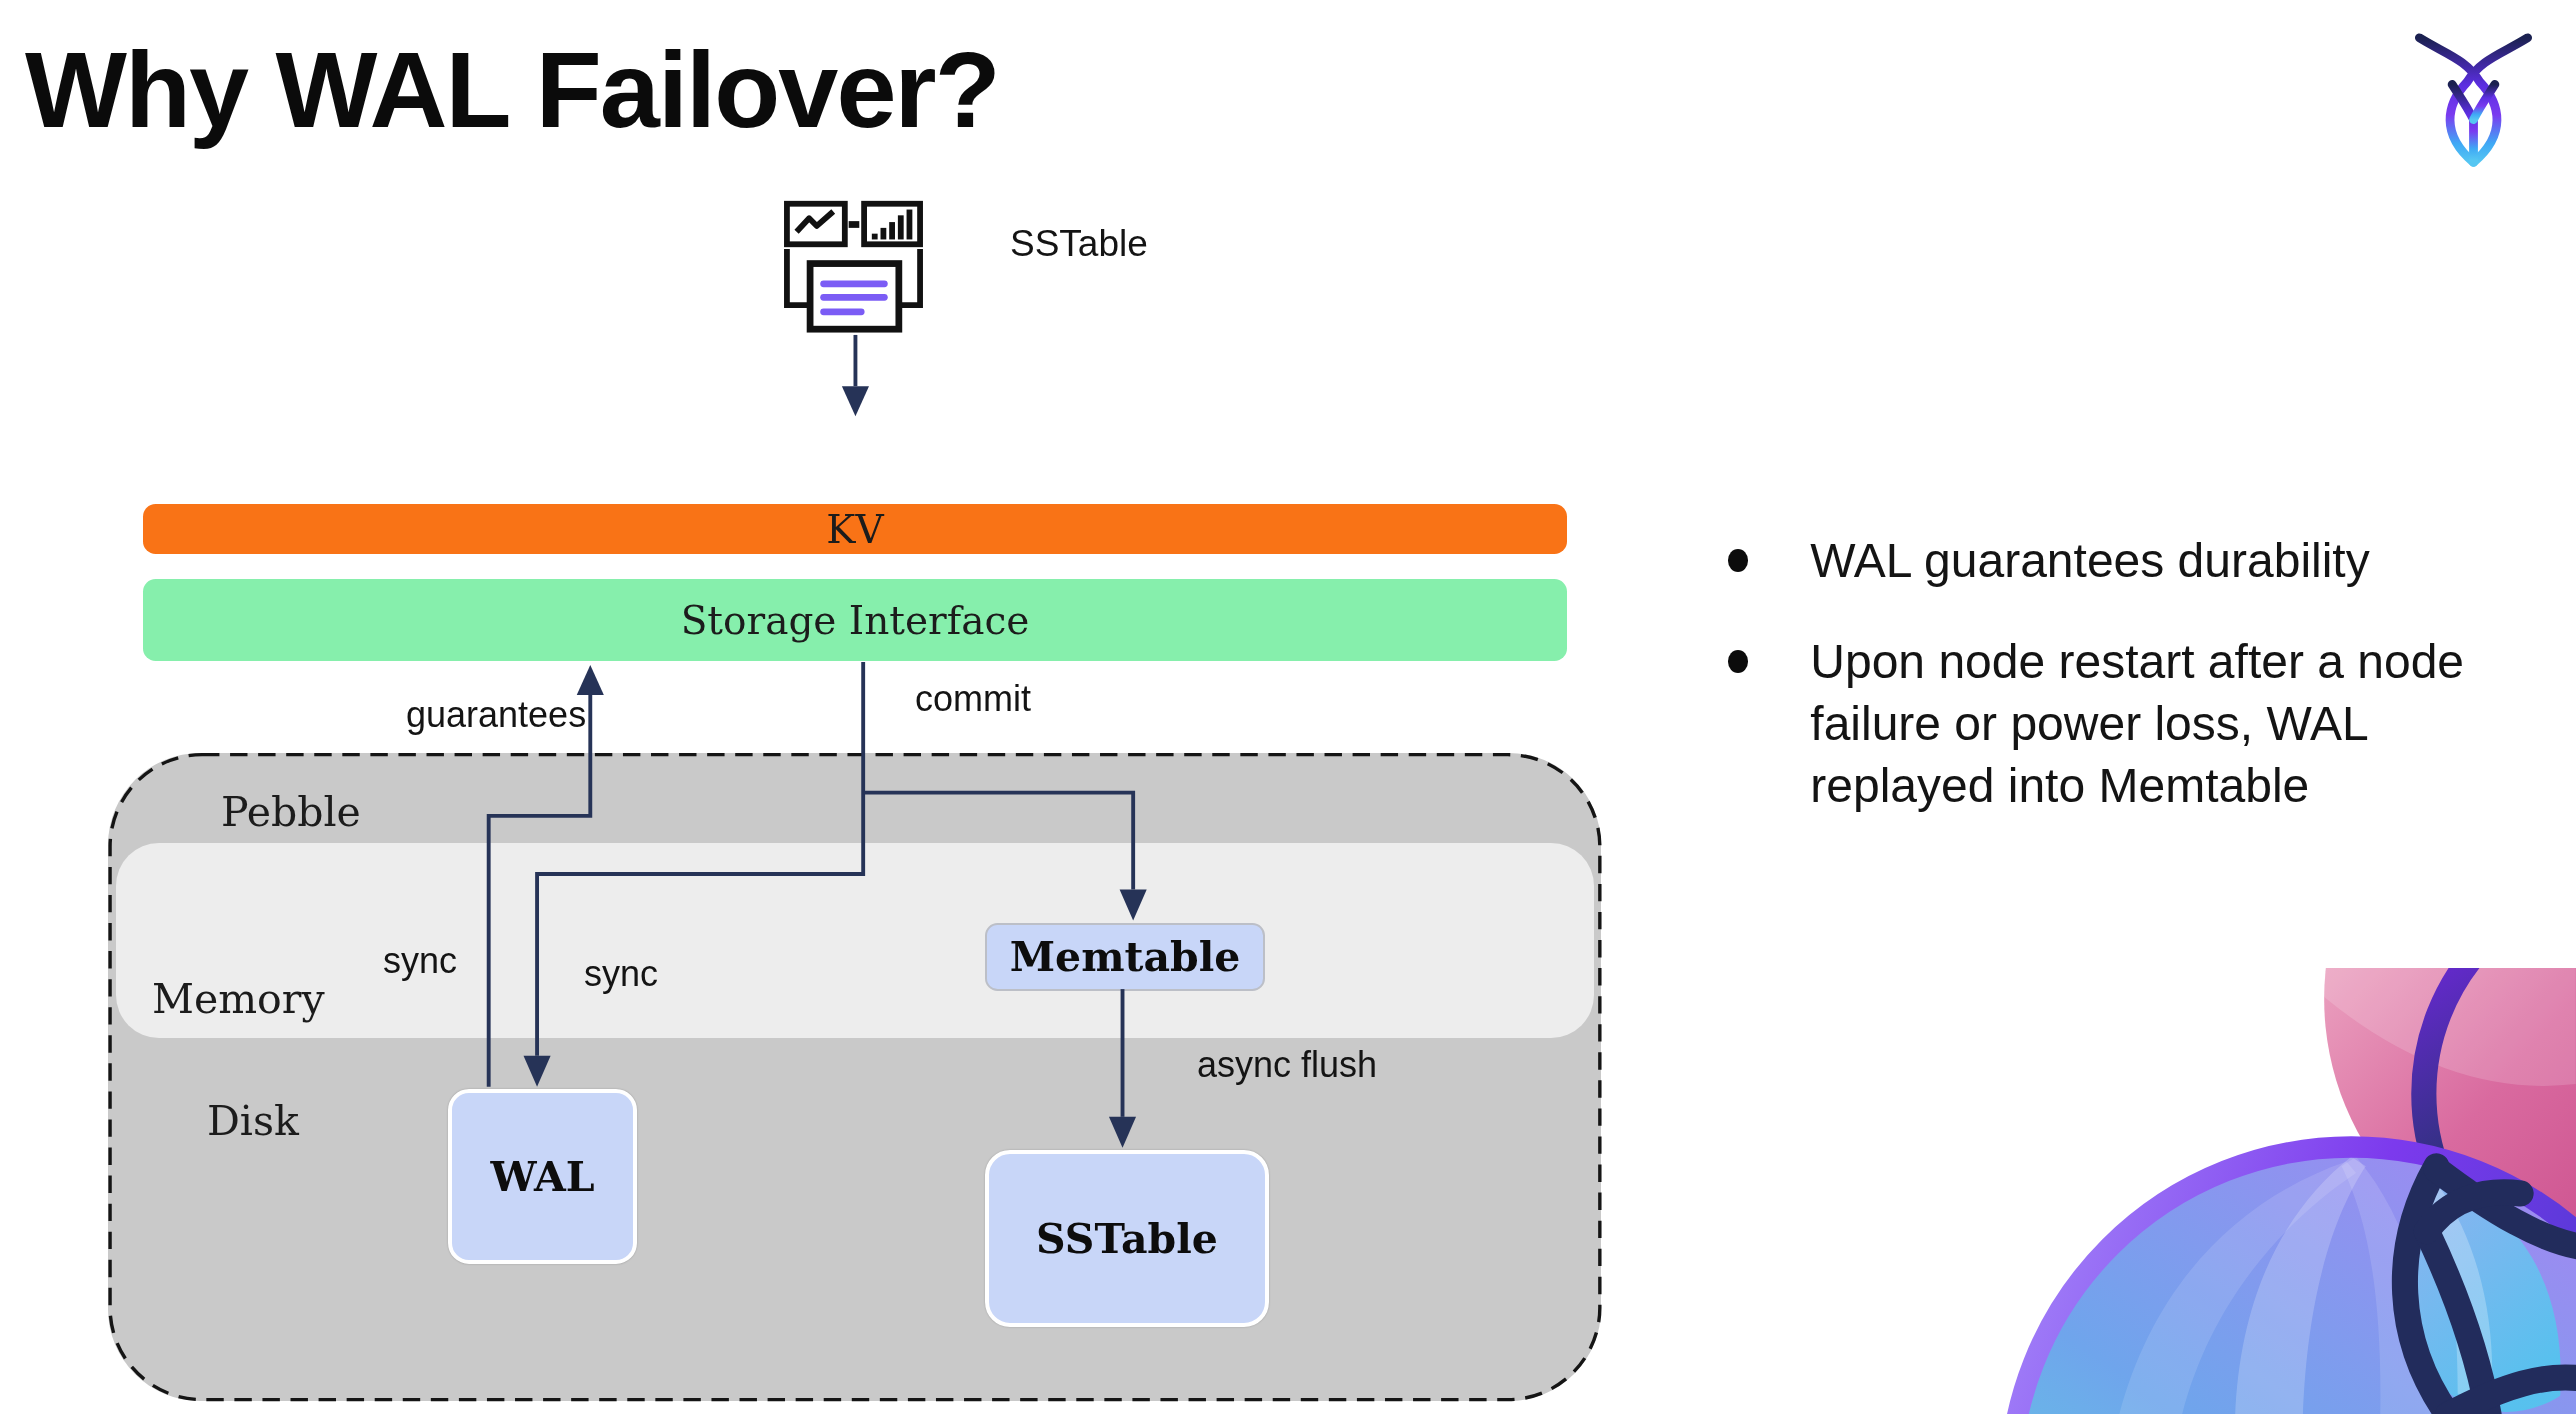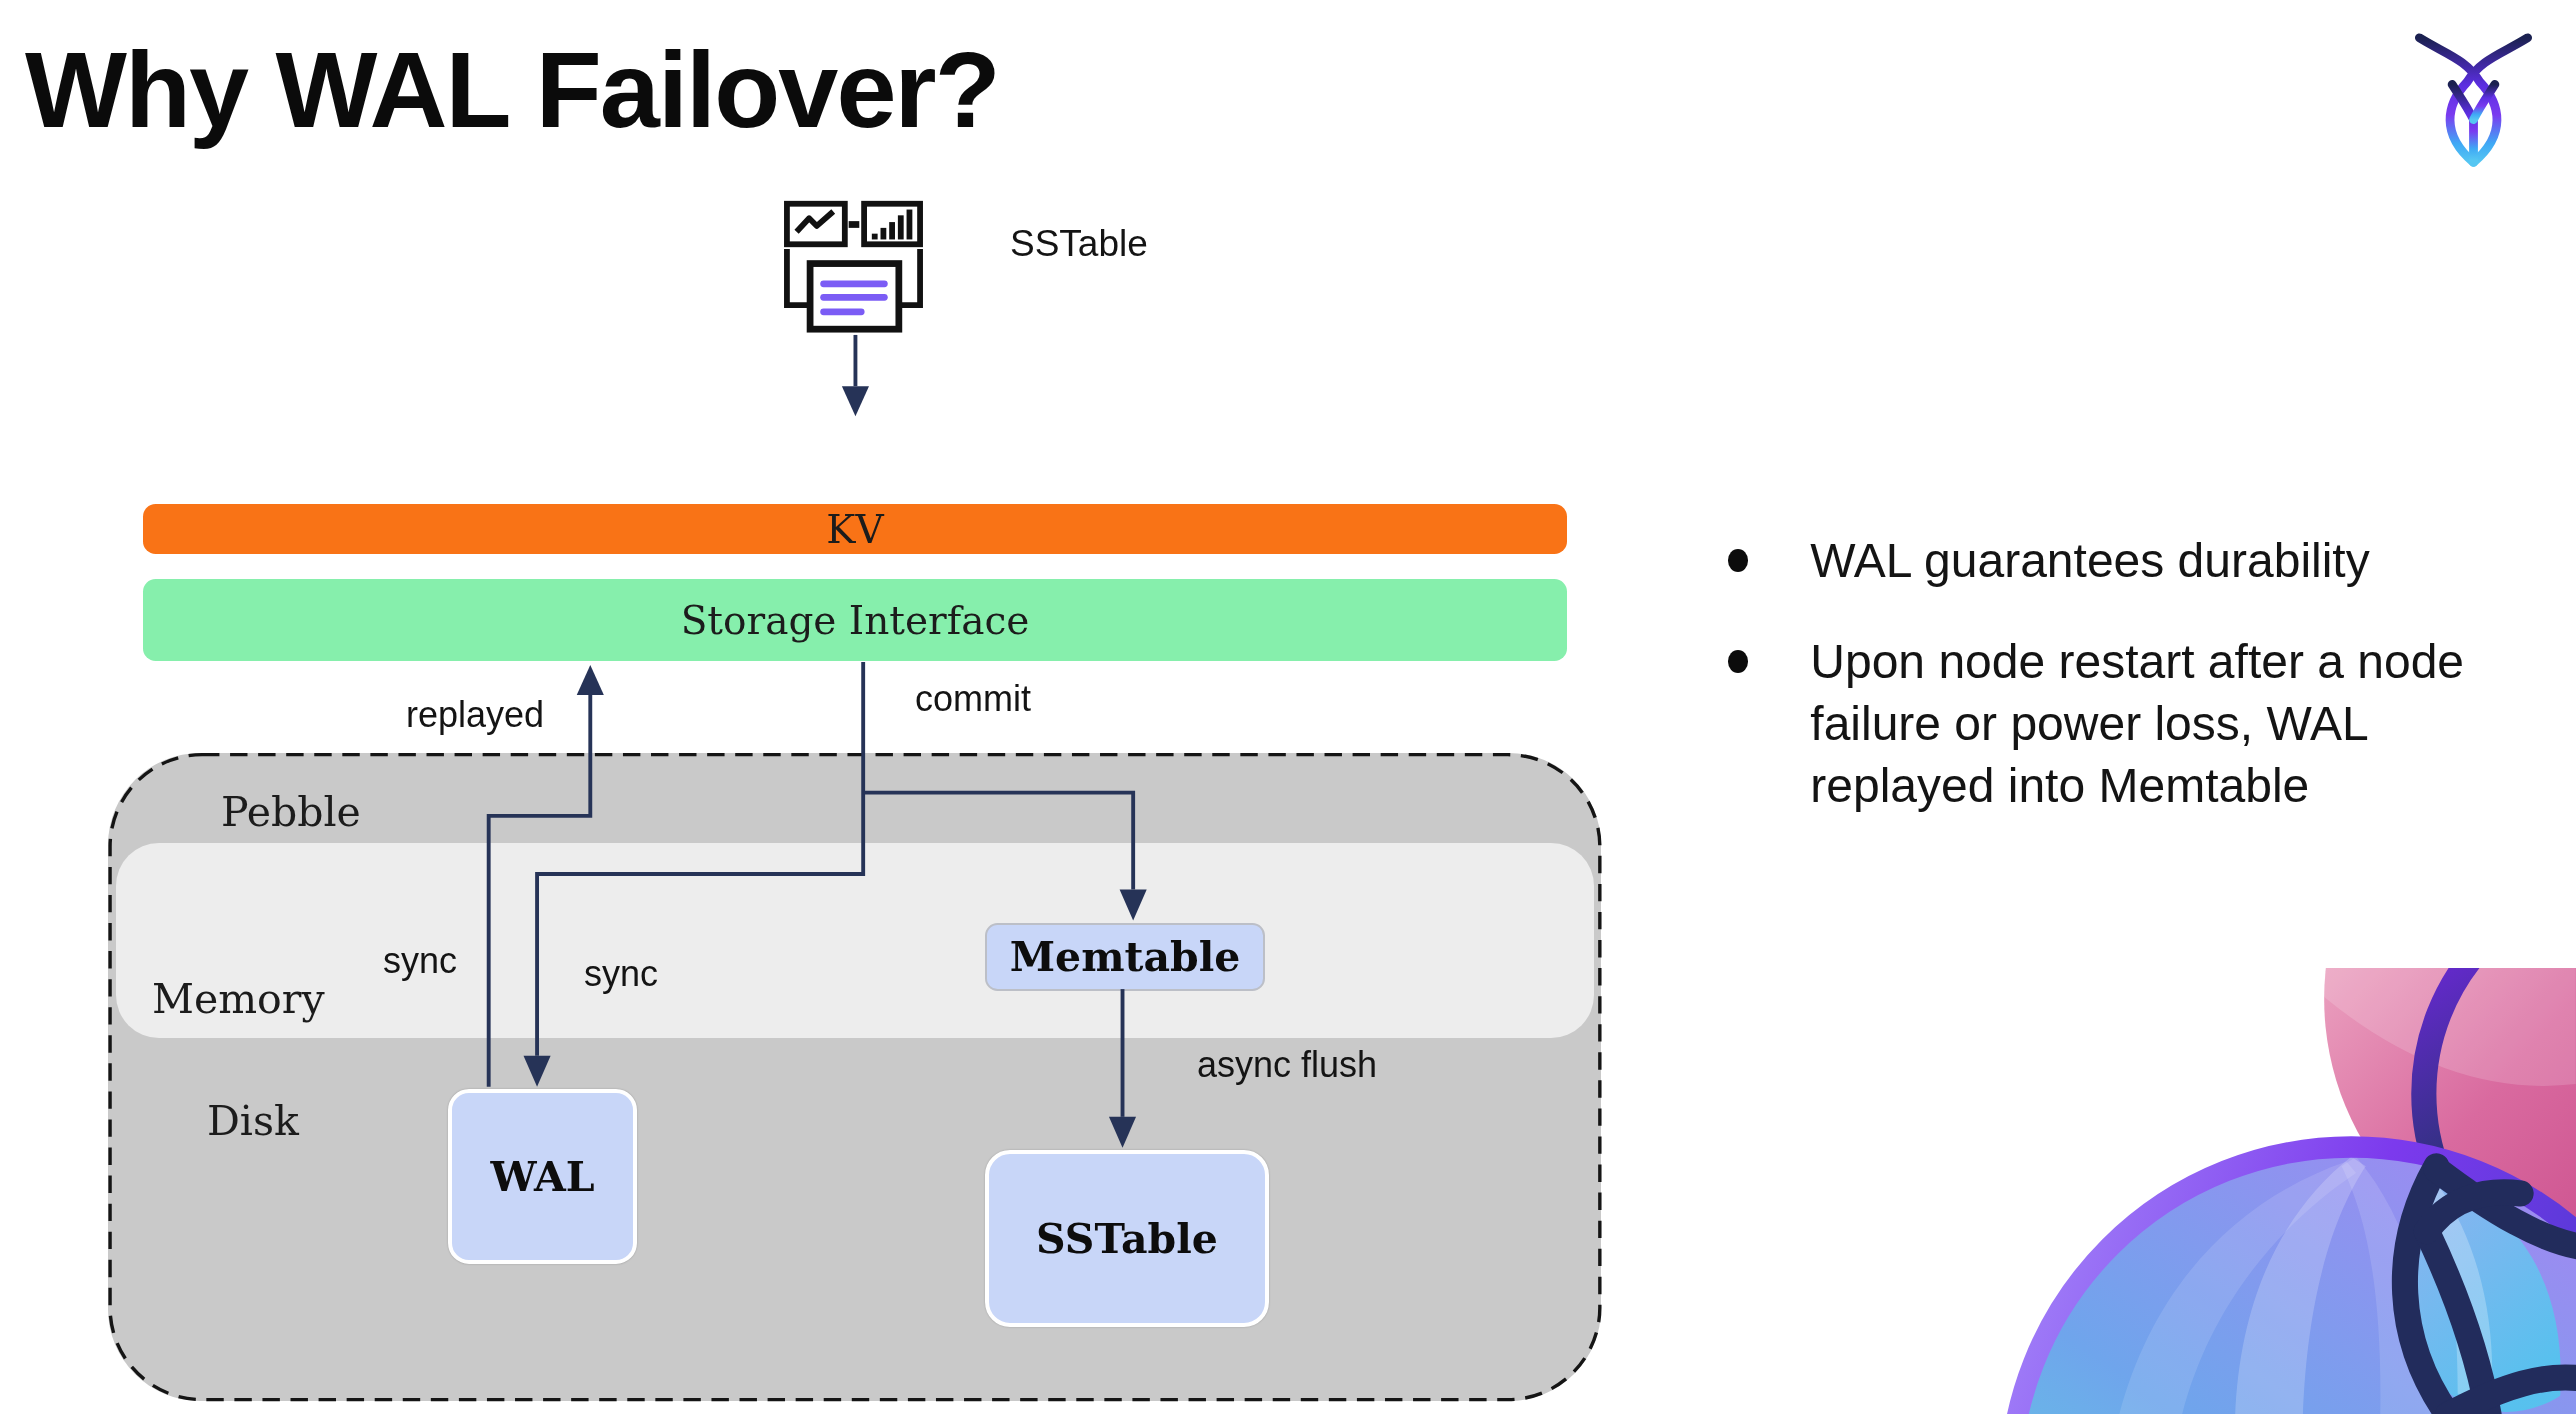--- a/index.html
+++ b/index.html
@@ -100,21 +100,21 @@
     <span>Storage Interface</span>
   </div>
 
   <div class="abs pebble" style="background-color: rgb(201, 201, 201);"></div>
   <div class="abs memory" style="background-color: rgb(237, 237, 237);"></div>
 
   <div class="abs dlabel" style="left:221px; top:792px;">Pebble</div>
   <div class="abs dlabel" style="left:152px; top:979px;">Memory</div>
   <div class="abs dlabel" style="left:207px; top:1101px;">Disk</div>
 
-  <div class="abs slabel" style="left:406px; top:697px;">replayed</div>
+  <div class="abs slabel" style="left:406px; top:697px;">guarantees</div>
   <div class="abs slabel" style="left:915px; top:681px;">commit</div>
   <div class="abs slabel" style="left:383px; top:943px;">sync</div>
   <div class="abs slabel" style="left:584px; top:956px;">sync</div>
   <div class="abs slabel" style="left:1197px; top:1047px;">async flush</div>
 
   <div class="abs node node-memtable" style="background-color: rgb(200, 214, 248);">
     <span>Memtable</span>
   </div>
   <div class="abs node node-wal" style="background-color: rgb(200, 214, 248);">
     <span>WAL</span>

